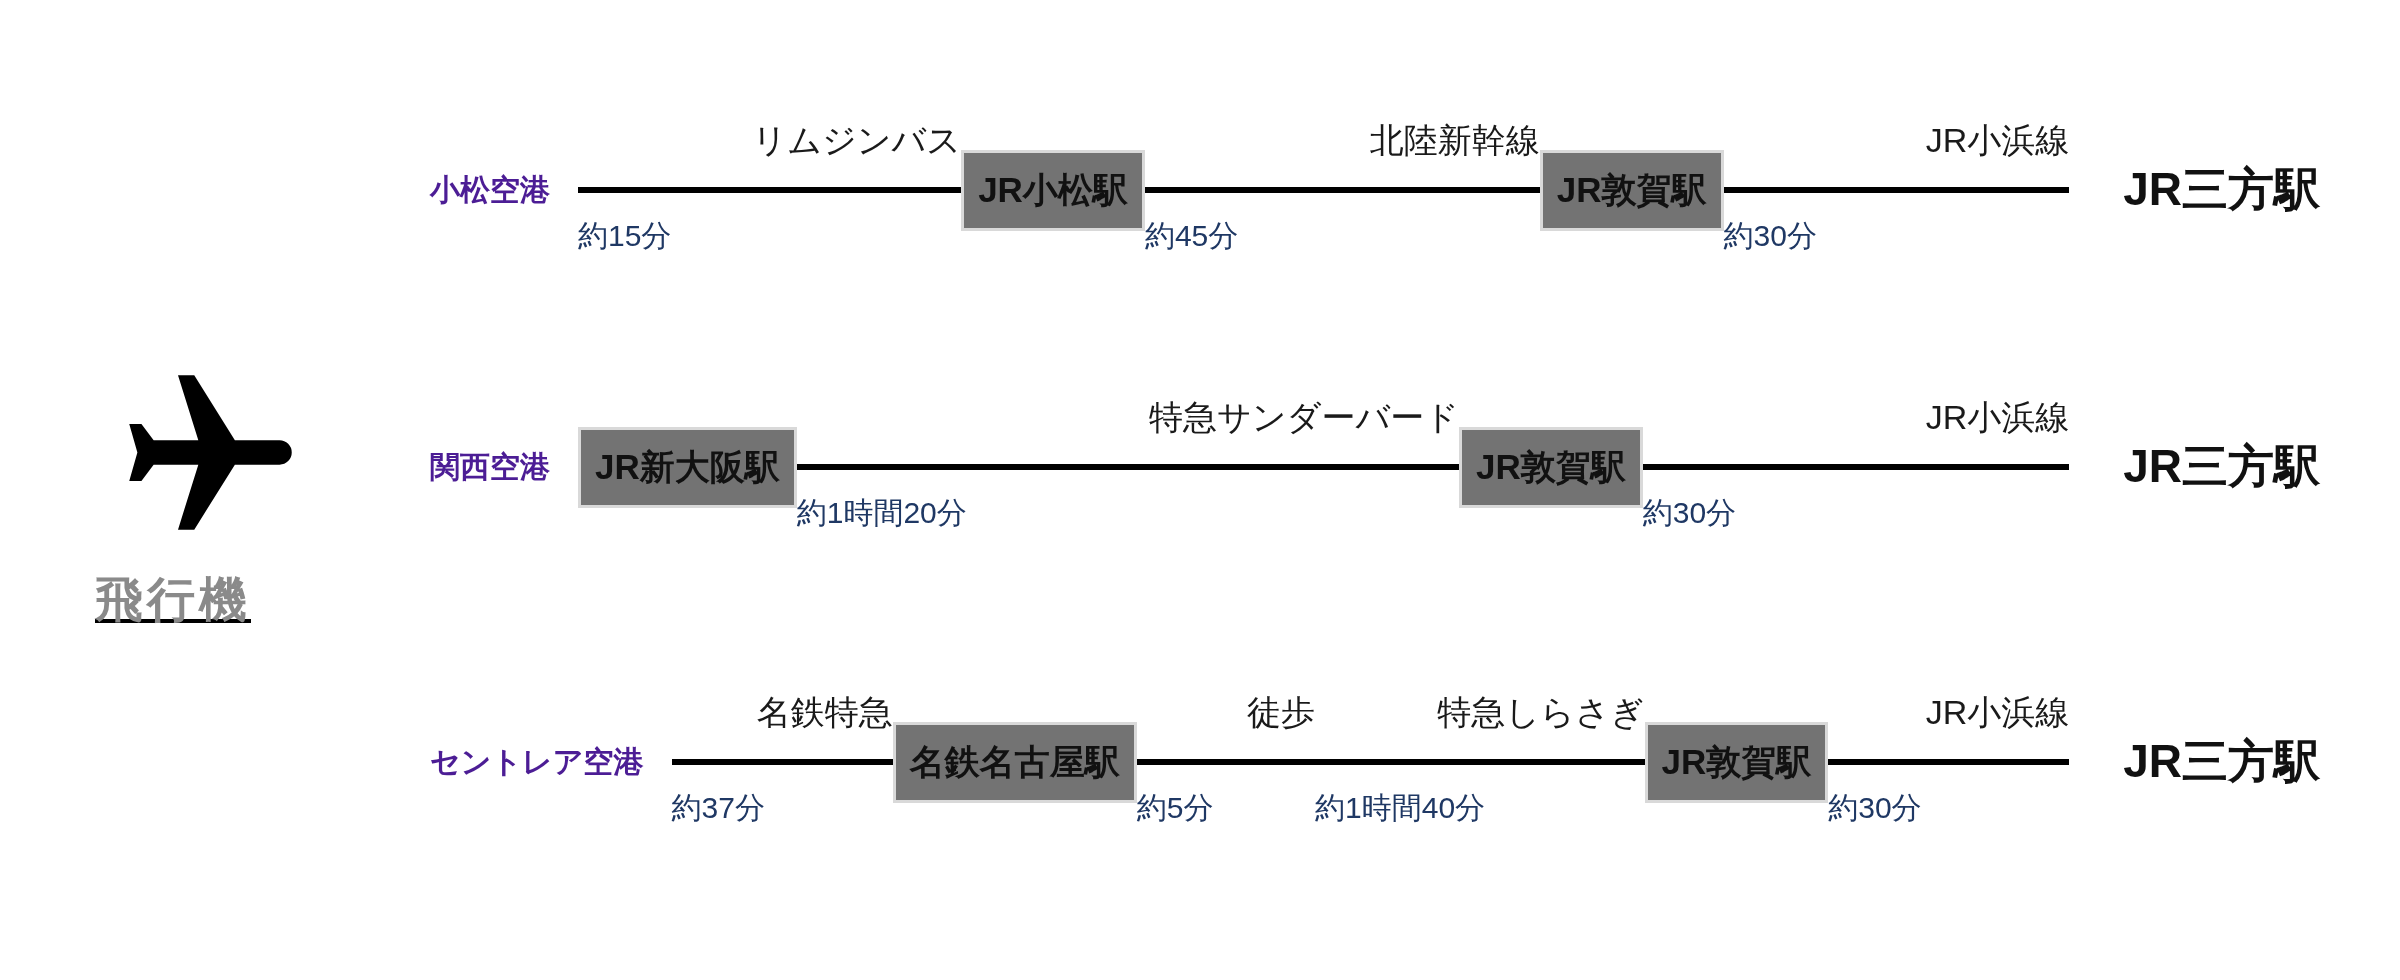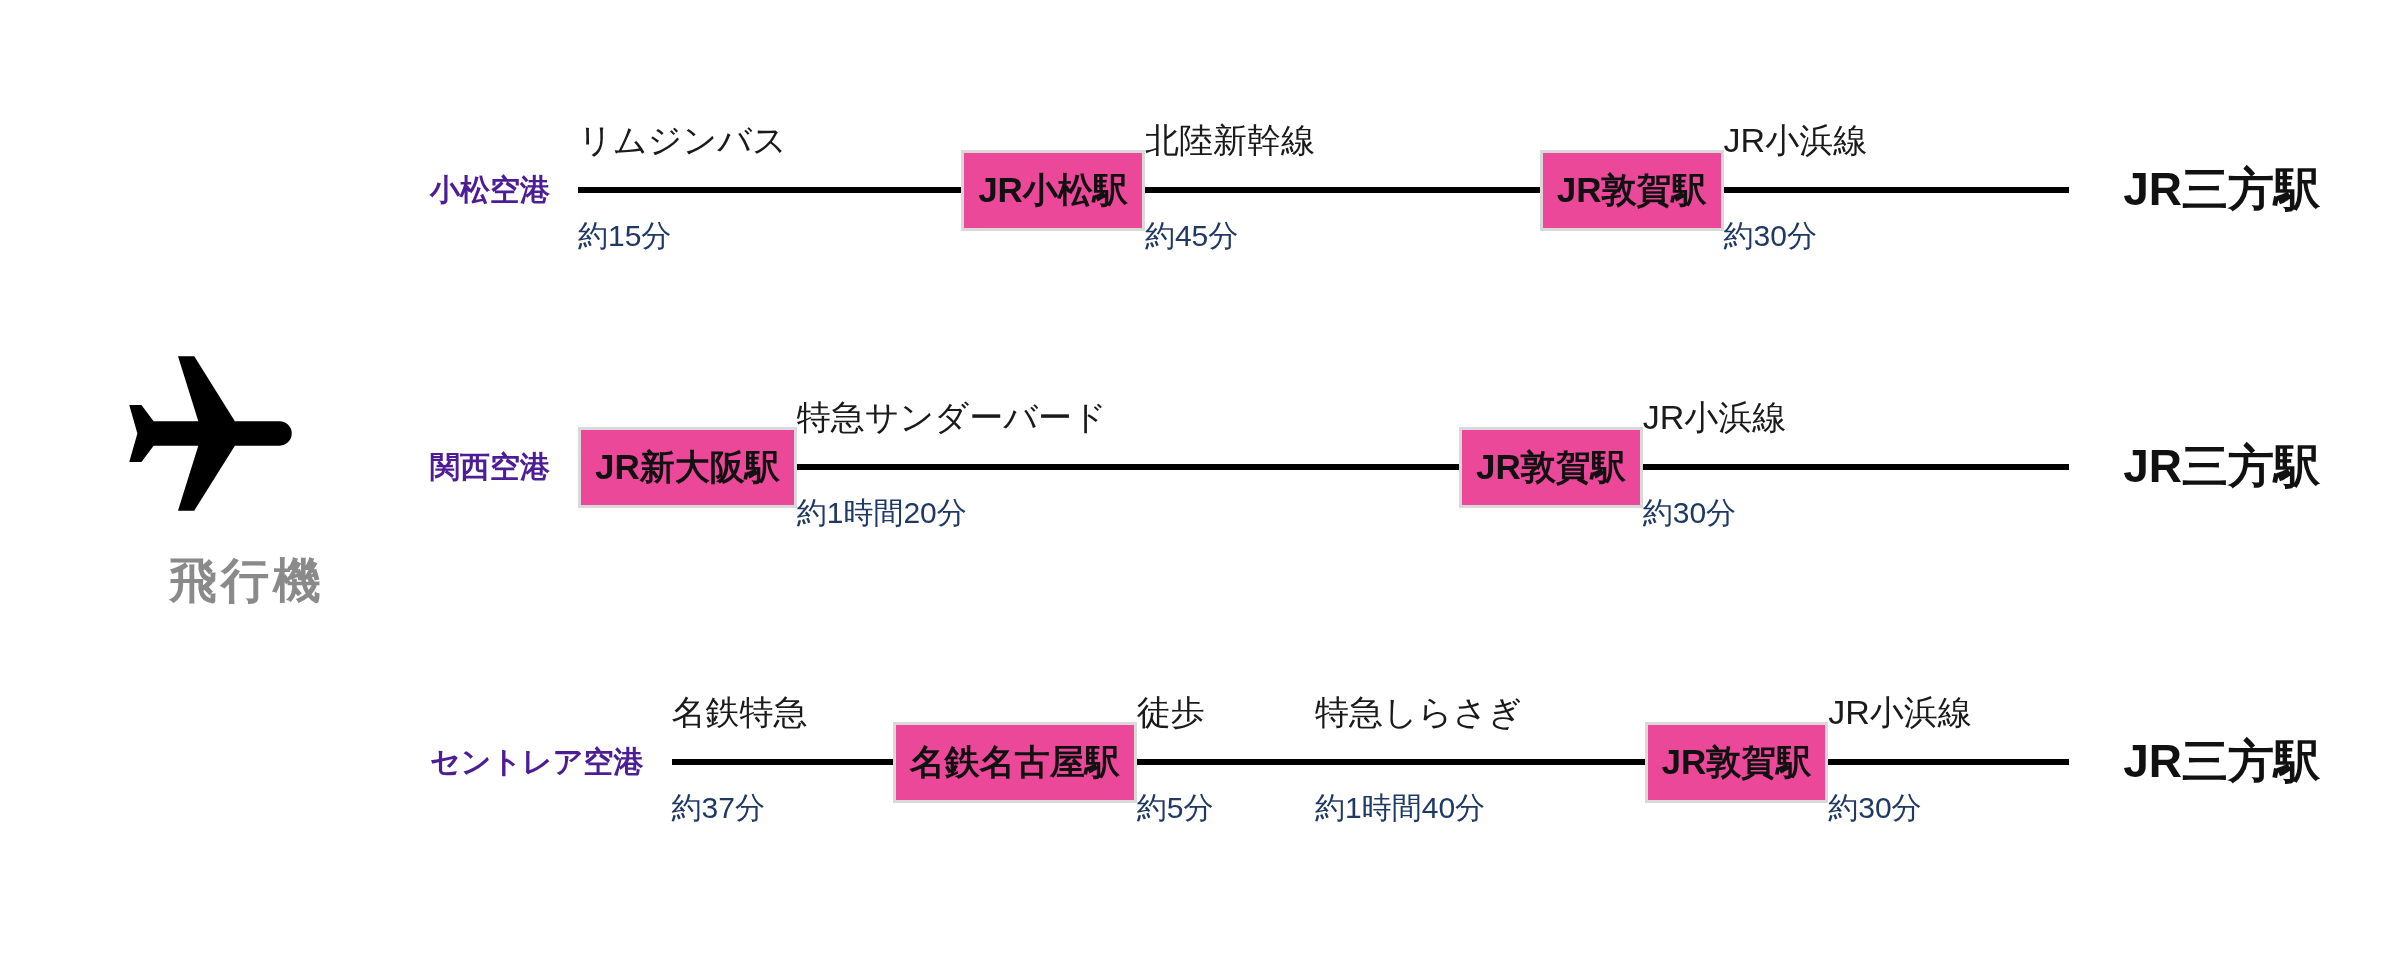--- a/index.html
+++ b/index.html
@@ -4,41 +4,41 @@
 <style>
   html,body{margin:0;padding:0;}
   body{
     width:2400px;height:980px;background:#ffffff;
     font-family:"Liberation Sans","DejaVu Sans",sans-serif;
     overflow:hidden;
   }
   .canvas{position:relative;width:2400px;height:980px;background:#ffffff;}
 
   
-  .plane-block{position:absolute;left:95px;top:340px;width:230px;text-align:right;}
+  .plane-block{position:absolute;left:95px;top:359px;width:230px;text-align:left;text-decoration:underline;}
   .plane-block svg{display:block;margin:0 auto;}
   .plane-label{margin-top:14px;font-size:48px;letter-spacing:4px;color:#8A8A8A;font-weight:bold;white-space:nowrap;}
 
   
   .route-row{position:absolute;left:430px;width:1890px;height:200px;display:flex;align-items:center;}
   .row1{top:90px;}
   .row2{top:367px;}
   .row3{top:662px;}
 
   .airport{font-size:30px;font-weight:bold;color:#4c1d95;white-space:nowrap;margin-right:28px;}
   .dest{font-size:46px;font-weight:bold;color:#111111;white-space:nowrap;margin-left:54px;}
 
   .segment{position:relative;height:200px;flex-basis:0;min-width:90px;}
   .seg-line{position:absolute;left:0;right:0;top:calc(50% - 3px);height:6px;background:#000000;}
-  .seg-label{position:absolute;left:0;right:0;bottom:calc(50% + 26px);text-align:left;
+  .seg-label{position:absolute;left:0;right:0;bottom:calc(50% + 26px);text-align:right;
              font-size:34px;color:#1a1a1a;white-space:nowrap;}
   .seg-duration{position:absolute;left:0;right:0;top:calc(50% + 26px);text-align:left;
              font-size:30px;color:#1F3864;white-space:nowrap;}
 
-  .station{background:#ec4899;border:3px solid #D9D9D9;padding:14px 14px;
+  .station{background:#737373;border:3px solid #D9D9D9;padding:14px 14px;
            font-size:35px;font-weight:bold;color:#111111;white-space:nowrap;z-index:2;}
 
   
   .r1s1{flex-grow:388;} .r1s2{flex-grow:400;} .r1s3{flex-grow:350;}
   .r2s1{flex-grow:330;} .r2s2{flex-grow:500;} .r2s3{flex-grow:322;}
   .r3s1{flex-grow:180;} .r3s2{flex-grow:145;} .r3s3{flex-grow:268;} .r3s4{flex-grow:196;}
 </style>
 </head>
 <body>
 

